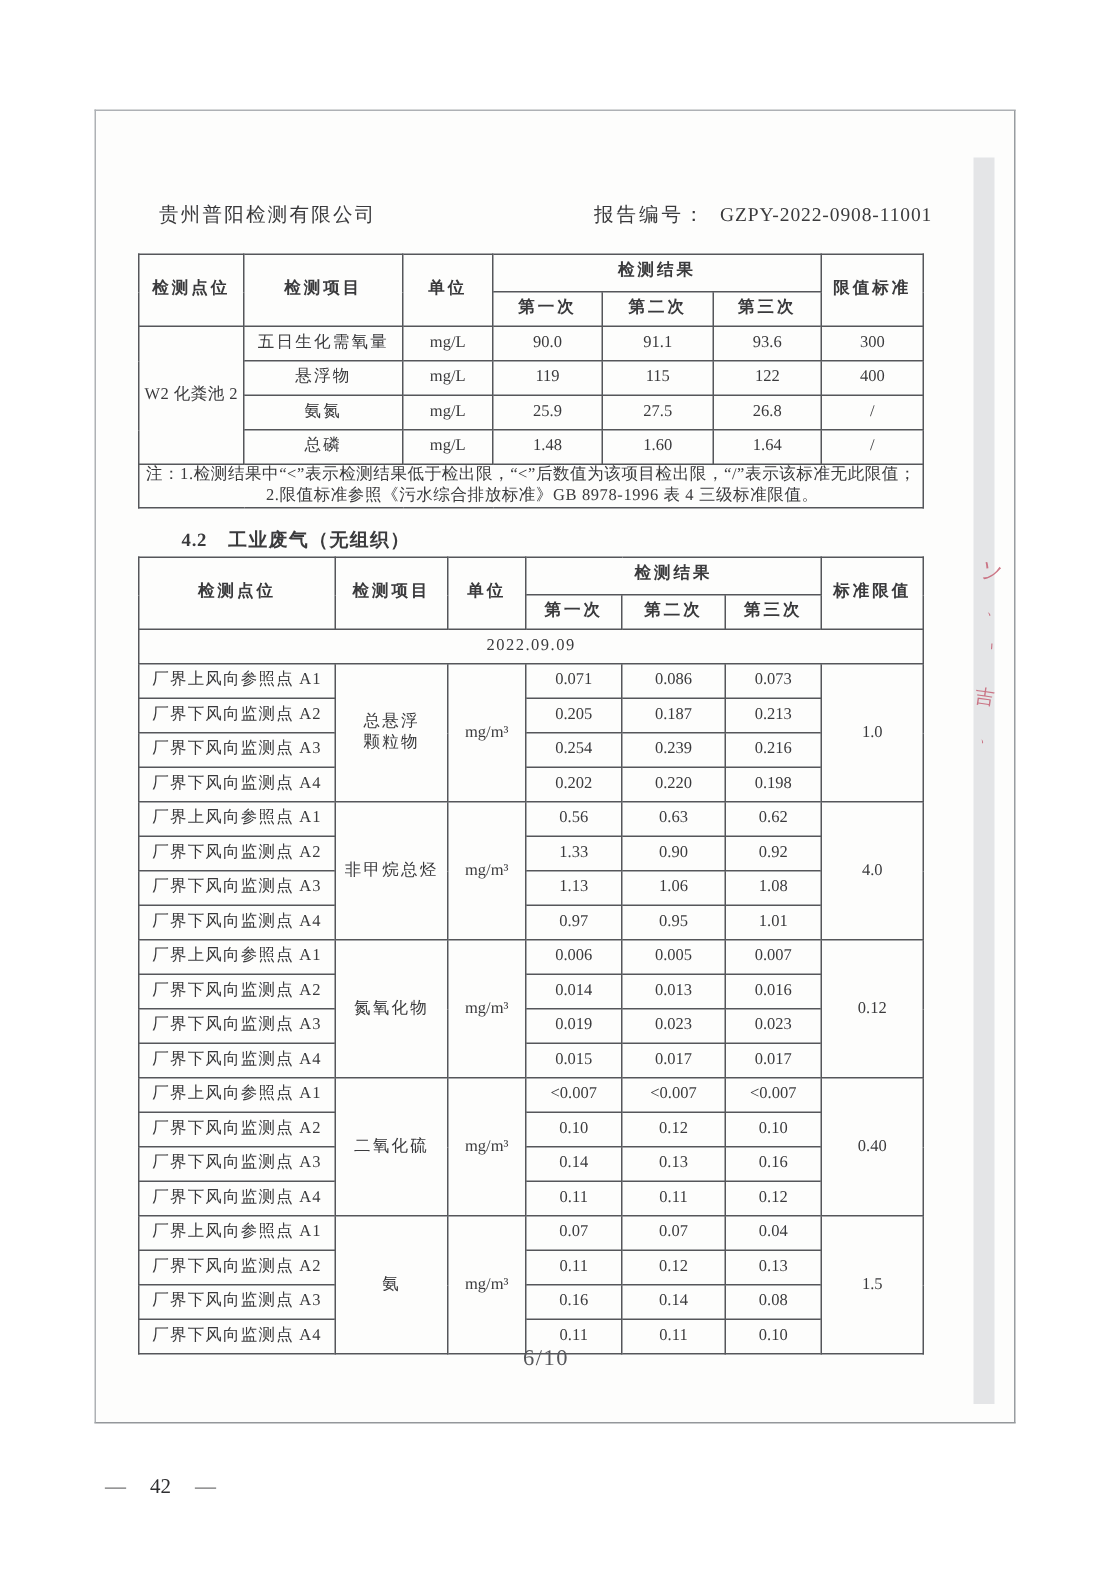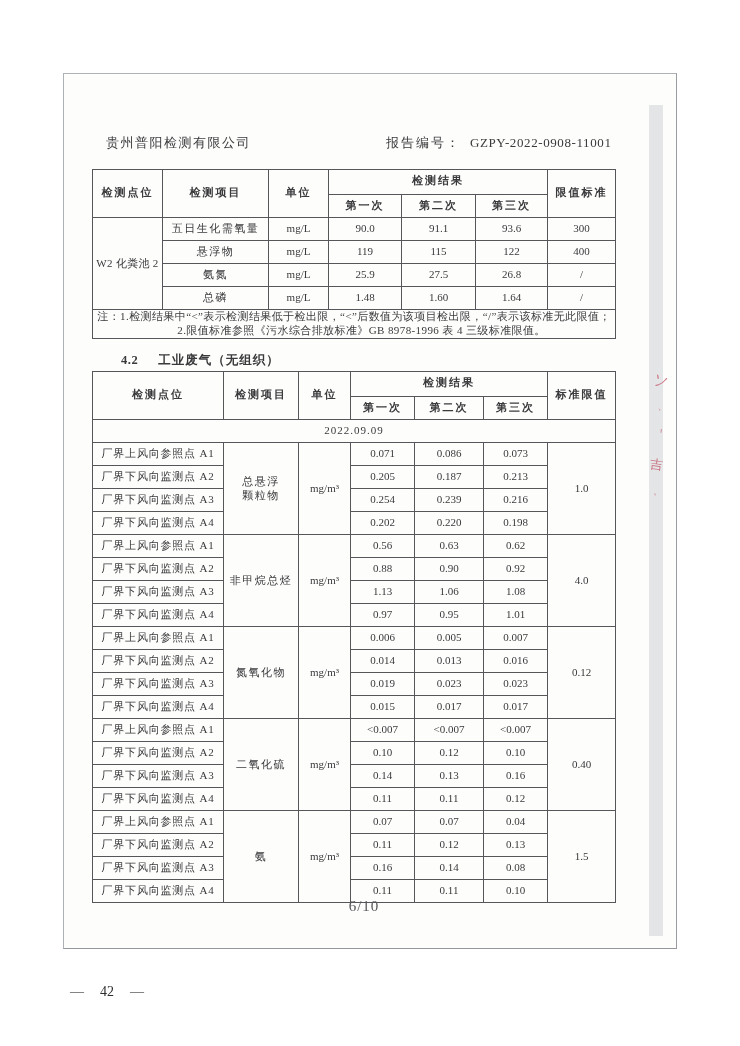--- a/index.html
+++ b/index.html
@@ -22,21 +22,21 @@
     font-family:"Liberation Serif",serif;transform:rotate(12deg);
   }
   .frag:nth-child(1){left:589px;top:298px;font-size:15px;transform:rotate(22deg);}
   .frag:nth-child(2){left:594px;top:326px;font-size:10px;}
   .frag:nth-child(3){left:592px;top:352px;font-size:9px;transform:rotate(40deg);}
   .frag:nth-child(4){left:586px;top:382px;font-size:13px;transform:rotate(8deg);}
   .frag:nth-child(5){left:590px;top:412px;font-size:10px;transform:rotate(30deg);}
 
   .doc-header{position:absolute;left:0;top:60px;width:100%;height:18px;font-size:13px;}
   .company{position:absolute;left:42px;letter-spacing:1.5px;}
-  .report-no{position:absolute;left:322px;letter-spacing:.5px;}
+  .report-no{position:absolute;left:332px;letter-spacing:.5px;}
   .report-no .lbl{letter-spacing:2px;}
   .report-no .val{margin-left:9px;letter-spacing:.6px;}
 
   table.tbl{
     position:absolute;left:28px;border-collapse:collapse;table-layout:fixed;
     width:523px;background:transparent;
   }
   .tbl1{top:95px;}
   .tbl2{top:297px;}
   .tbl th,.tbl td{
@@ -53,21 +53,21 @@
   .notes{
     text-align:left;font-size:10.5px;line-height:1.6;padding:3px 6px 4px 6px;
     letter-spacing:.4px;height:auto;
   }
   .notes .note2{padding-left:15px;}
 
   .section-title{
     position:absolute;left:57px;top:278px;font-size:12.5px;font-weight:bold;
     letter-spacing:1px;
   }
-  .section-title .num{margin-right:20px;letter-spacing:.5px;}
+  .section-title .num{margin-right:14px;letter-spacing:.5px;}
 
   .footer-page{
     position:absolute;left:230px;top:824px;width:140px;text-align:center;
     font-size:15px;color:#55565a;letter-spacing:1px;
   }
   .outer-page-number{
     position:absolute;left:70px;top:984px;font-size:14px;color:#2e2e30;
     display:flex;align-items:center;gap:16px;
   }
   .outer-page-number .dash{color:#5a5a5c;}
@@ -226,21 +226,21 @@
           <td class="point-name">厂界上风向参照点 A1</td>
           <td class="item-cell" rowspan="4">非甲烷总烃</td>
           <td rowspan="4">mg/m³</td>
           <td>0.56</td>
           <td>0.63</td>
           <td>0.62</td>
           <td rowspan="4">4.0</td>
         </tr>
         <tr>
           <td class="point-name">厂界下风向监测点 A2</td>
-          <td>0.88</td>
+          <td>1.33</td>
           <td>0.90</td>
           <td>0.92</td>
         </tr>
         <tr>
           <td class="point-name">厂界下风向监测点 A3</td>
           <td>1.13</td>
           <td>1.06</td>
           <td>1.08</td>
         </tr>
         <tr>

